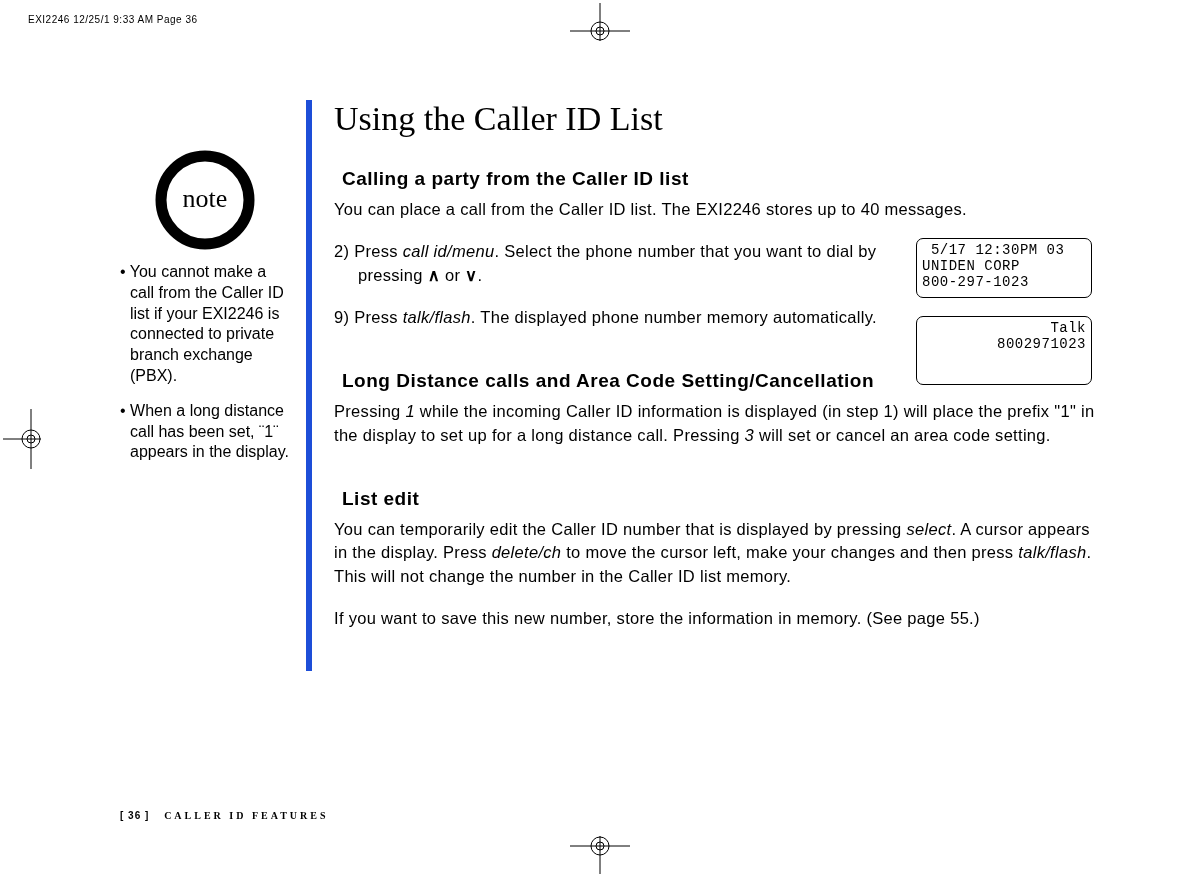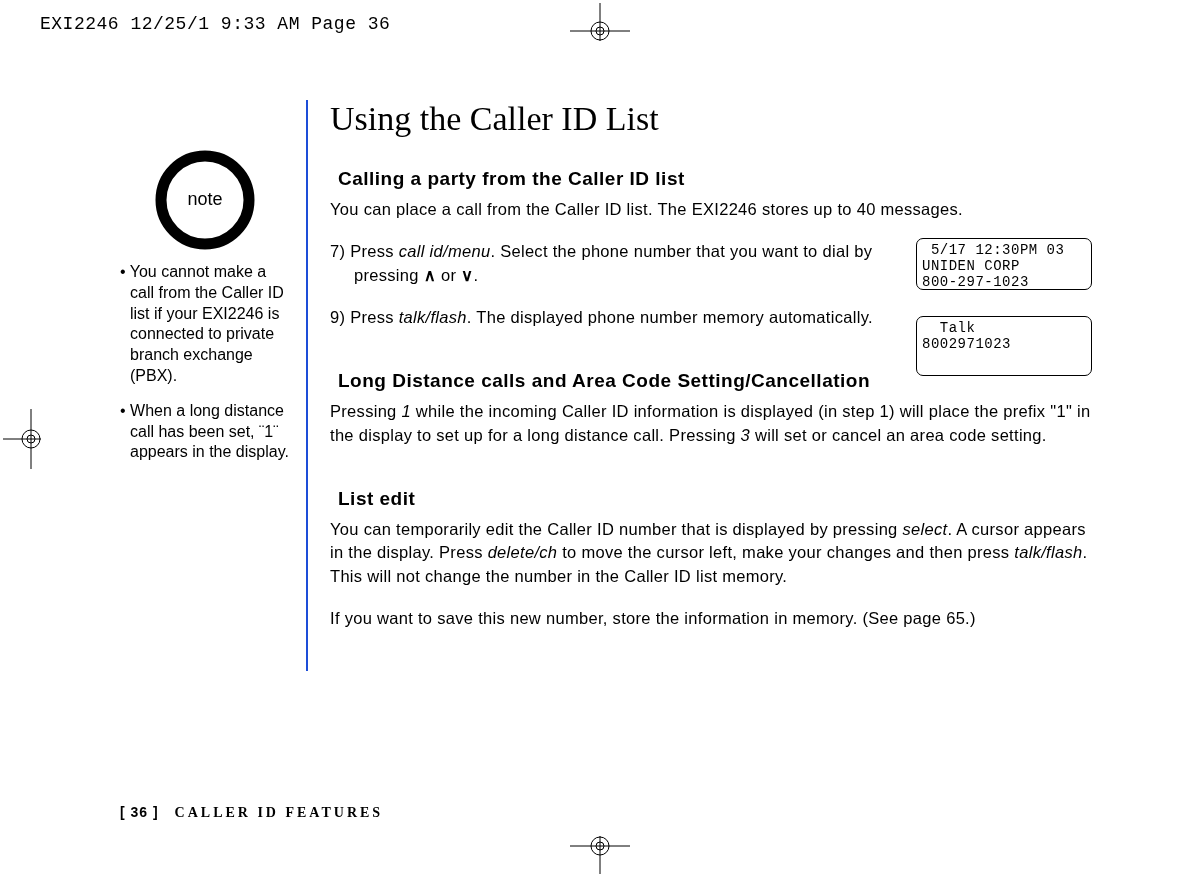--- a/index.html
+++ b/index.html
@@ -8,24 +8,24 @@
     height: 881px;
     background: #fff;
     position: relative;
     font-family: Verdana, Geneva, sans-serif;
     color: #000;
     overflow: hidden;
   }
   .header-text {
     position: absolute;
     top: 14px;
-    left: 40px;
-    font-size: 18px;
+    left: 28px;
+    font-size: 10px;
     letter-spacing: 0.5px;
-    font-family: Liberation Mono, monospace;
+    font-family: Liberation Sans, sans-serif;
   }
 
   
   .cropmark { position: absolute; }
   .crop-top { top: 3px; left: 50%; transform: translateX(-50%); }
   .crop-bottom { bottom: 3px; left: 50%; transform: translateX(-50%); }
   .crop-left { top: 50%; left: 3px; transform: translateY(-50%); }
   .crop-mark-svg line { stroke: #000; stroke-width: 1; }
   .crop-mark-svg circle { stroke: #000; stroke-width: 1; fill: none; }
   .crop-mark-svg circle.inner { fill: none; }
@@ -50,38 +50,38 @@
     width: 100px;
     height: 100px;
     margin: 0 auto 12px auto;
     position: relative;
   }
   .note-circle svg { display:block; }
   .note-label {
     position: absolute;
     top: 50%; left: 50%;
     transform: translate(-50%, -52%);
-    font-family: Liberation Sans, sans-serif;
-    font-size: 18px;
+    font-family: Liberation Serif, serif;
+    font-size: 26px;
   }
 
   .note-item {
     font-size: 16px;
     line-height: 1.3;
     margin-bottom: 14px;
     text-indent: -10px;
     padding-left: 10px;
   }
 
   .main {
     position: absolute;
     left: 186px;
     top: 0;
     width: 790px;
-    border-left: 2px solid #1d4ed8;
+    border-left: 6px solid #1d4ed8;
     padding-left: 22px;
   }
 
   h1 {
     font-family: Georgia, "Times New Roman", serif;
     font-weight: normal;
     font-size: 34px;
     margin-bottom: 30px;
   }
   h2 {
@@ -117,28 +117,28 @@
     width: 176px;
     border: 1px solid #000;
     border-radius: 7px;
     padding: 3px 5px 10px 5px;
     font-family: "Courier New", monospace;
     font-size: 14px;
     line-height: 1.15;
     letter-spacing: 0.5px;
     white-space: pre;
   }
-  .lcd1 { top: 138px; height: 52px; }
-  .lcd2 { top: 216px; height: 60px; }
+  .lcd1 { top: 138px; height: 60px; }
+  .lcd2 { top: 216px; height: 69px; text-align: right; }
 
   .footer {
     position: absolute;
     left: 120px;
     bottom: 60px;
-    font-size: 14px;
+    font-size: 10px;
   }
   .footer .pagenum { font-weight: bold; letter-spacing: 1px; }
   .footer .section { font-weight: bold; letter-spacing: 3px; margin-left: 12px; font-family: Georgia, serif; }
 </style>
 </head>
 <body>
 
 <div class="header-text">EXI2246  12/25/1 9:33 AM  Page 36</div>
 
 <div class="cropmark crop-top">
@@ -180,41 +180,41 @@
   </div>
 
   <div class="main">
     <h1>Using the Caller ID List</h1>
 
     <div class="section-block">
       <h2>Calling a party from the Caller ID list</h2>
       <p class="body-text">You can place a call from the Caller ID list. The EXI2246 stores up to 40 messages.</p>
 
       <p class="step">
-        <span>7) Press </span><span class="bold-ital">call id/menu</span><span>. Select the phone number that you want to dial by pressing </span><span class="arrow">∧</span><span> or </span><span class="arrow">∨</span><span>.</span>
+        <span>2) Press </span><span class="bold-ital">call id/menu</span><span>. Select the phone number that you want to dial by pressing </span><span class="arrow">∧</span><span> or </span><span class="arrow">∨</span><span>.</span>
       </p>
 
       <p class="step">
         <span>9) Press </span><span class="bold-ital">talk/flash</span><span>. The displayed phone number memory automatically.</span>
       </p>
     </div>
 
     <div class="section-block">
       <h2>Long Distance calls and Area Code Setting/Cancellation</h2>
       <p class="body-text">
         <span>Pressing </span><span class="bold-ital">1</span><span> while the incoming Caller ID information is displayed (in step 1) will place the prefix "1" in the display to set up for a long distance call. Pressing </span><span class="bold-ital">3</span><span> will set or cancel an area code setting.</span>
       </p>
     </div>
 
     <div class="section-block">
       <h2>List edit</h2>
       <p class="body-text">
         <span>You can temporarily edit the Caller ID number that is displayed by pressing </span><span class="bold-ital">select</span><span>. A cursor appears in the display. Press </span><span class="bold-ital">delete/ch</span><span> to move the cursor left, make your changes and then press </span><span class="bold-ital">talk/flash</span><span>. This will not change the number in the Caller ID list memory.</span>
       </p>
-      <p class="body-text">If you want to save this new number, store the information in memory. (See page 65.)</p>
+      <p class="body-text">If you want to save this new number, store the information in memory. (See page 55.)</p>
     </div>
 
     <div class="lcd lcd1"> 5/17 12:30PM 03
 UNIDEN CORP
 800-297-1023</div>
     <div class="lcd lcd2">  Talk
 8002971023</div>
   </div>
 </div>
 

